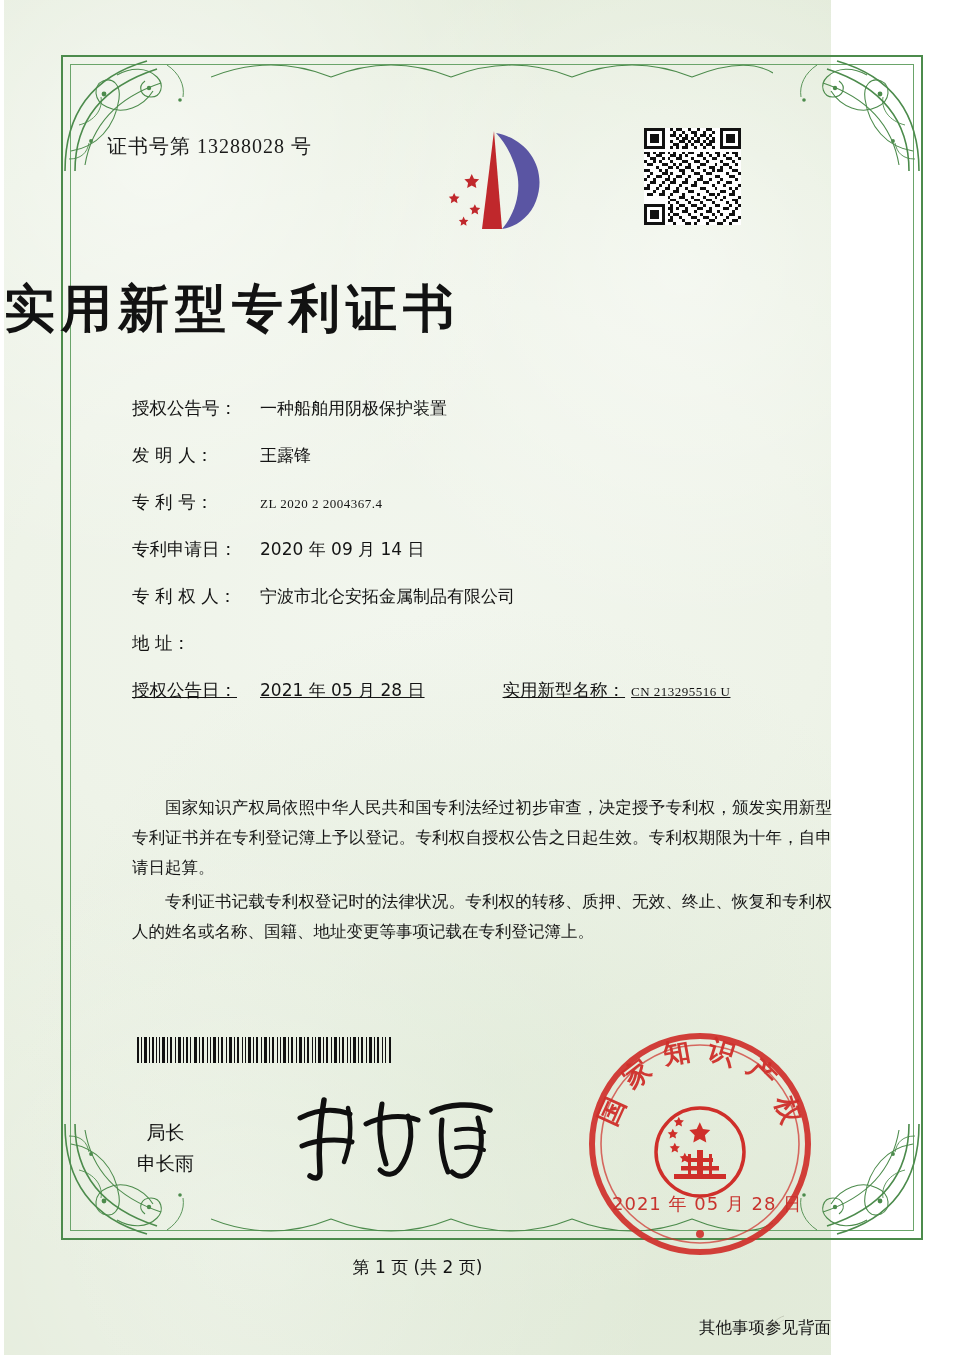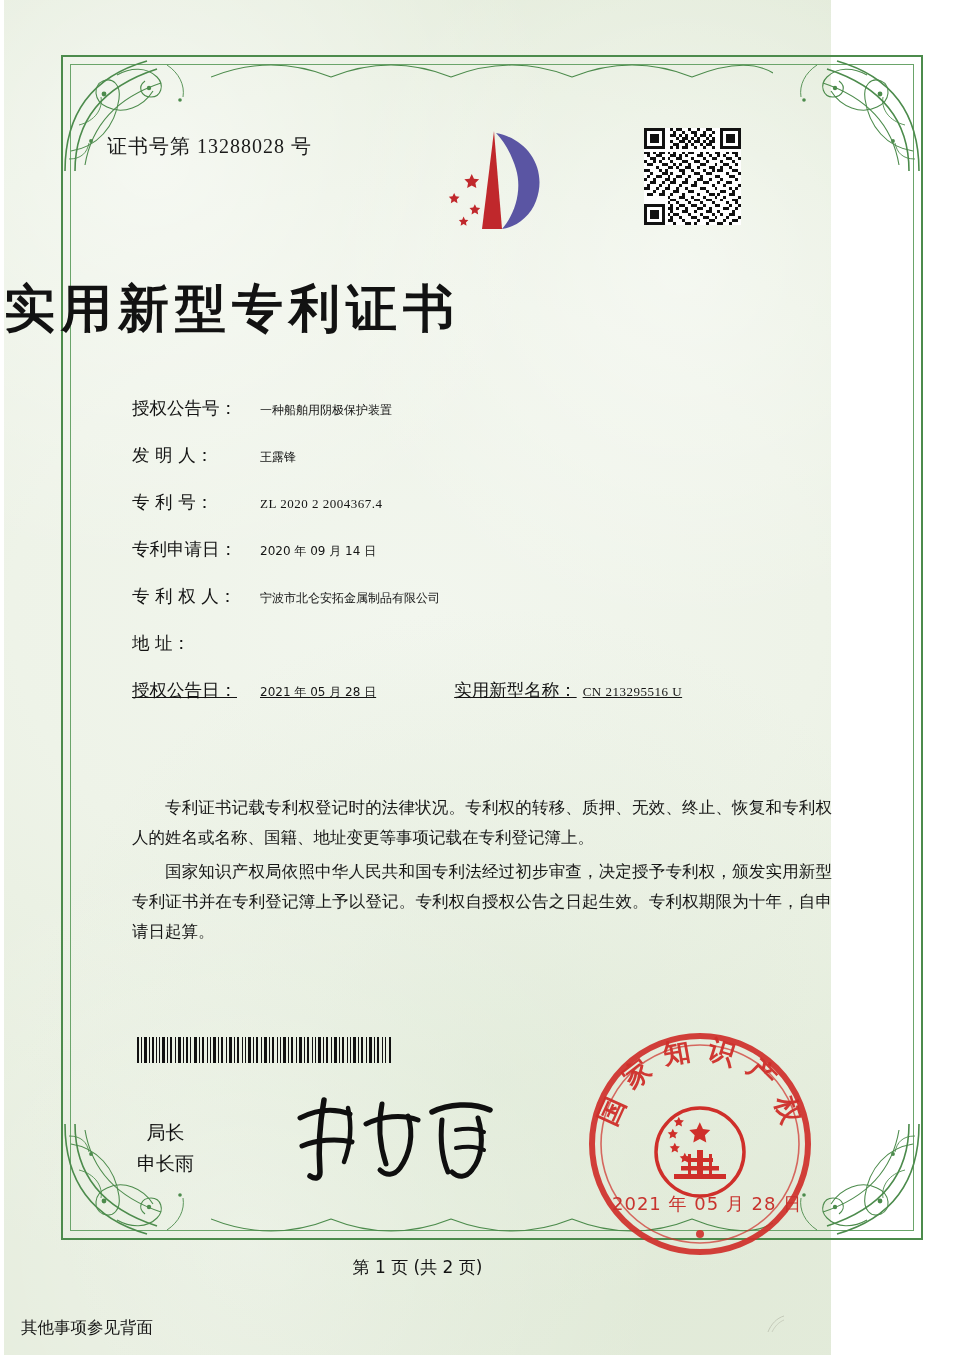--- a/index.html
+++ b/index.html
@@ -124,21 +124,21 @@
     color: #141414;
     white-space: nowrap;
   }
   .field-label {
     display: inline-block;
     min-width: 128px;
     letter-spacing: 0px;
   }
   .field-value {
     font-family: "DejaVu Sans", sans-serif;
-    font-size: 12px;
+    font-size: 17px;
   }
   .field-value.mono {
     font-family: "Liberation Serif", serif;
     font-size: 13px;
     letter-spacing: 0.5px;
   }
   .row-dual { display: flex; align-items: baseline; text-decoration: underline; }
   .dual-second { margin-left: 78px; display: flex; align-items: baseline;}
   .dual-second .field-label { min-width: 0; margin-right: 6px; }
 
@@ -204,25 +204,24 @@
     top: 1256px;
     text-align: center;
     font-family: "DejaVu Sans", sans-serif;
     font-size: 17px;
     color: #141414;
   }
   .footnote {
     position: absolute;
     left: 0; right: 0;
     top: 1317px;
-    text-align: left;
+    text-align: right;
     font-family: "DejaVu Sans", sans-serif;
     font-size: 16.5px;
     color: #141414;
-    margin-left: 17px;
   }
   .fold-mark {
     position: absolute;
     right: 46px; bottom: 22px;
     width: 18px; height: 18px;
     opacity: 0.35;
   }
 </style>
 </head>
 <body>
@@ -625,22 +624,22 @@
       <span class="field-label">授权公告日：</span>
       <span class="field-value">2021 年 05 月 28 日</span>
       <span class="dual-second">
         <span class="field-label">实用新型名称：</span>
         <span class="field-value mono">CN 213295516 U</span>
       </span>
     </div>
   </div>
 
   <div class="paragraphs">
+    <p>国家知识产权局依照中华人民共和国专利法经过初步审查，决定授予专利权，颁发实用新型专利证书并在专利登记簿上予以登记。专利权自授权公告之日起生效。专利权期限为十年，自申请日起算。</p>
     <p>专利证书记载专利权登记时的法律状况。专利权的转移、质押、无效、终止、恢复和专利权人的姓名或名称、国籍、地址变更等事项记载在专利登记簿上。</p>
-    <p>国家知识产权局依照中华人民共和国专利法经过初步审查，决定授予专利权，颁发实用新型专利证书并在专利登记簿上予以登记。专利权自授权公告之日起生效。专利权期限为十年，自申请日起算。</p>
   </div>
 
   <div class="barcode">
     <svg viewBox="0 0 256 26" xmlns="http://www.w3.org/2000/svg" shape-rendering="crispEdges">
       <rect width="256" height="26" fill="none"></rect>
       <g fill="#111111">
         <rect x="0" y="0" width="2" height="26"></rect>
           <rect x="4" y="0" width="1" height="26"></rect>
         <rect x="7" y="0" width="3" height="26"></rect>
           <rect x="12" y="0" width="1" height="26"></rect>

